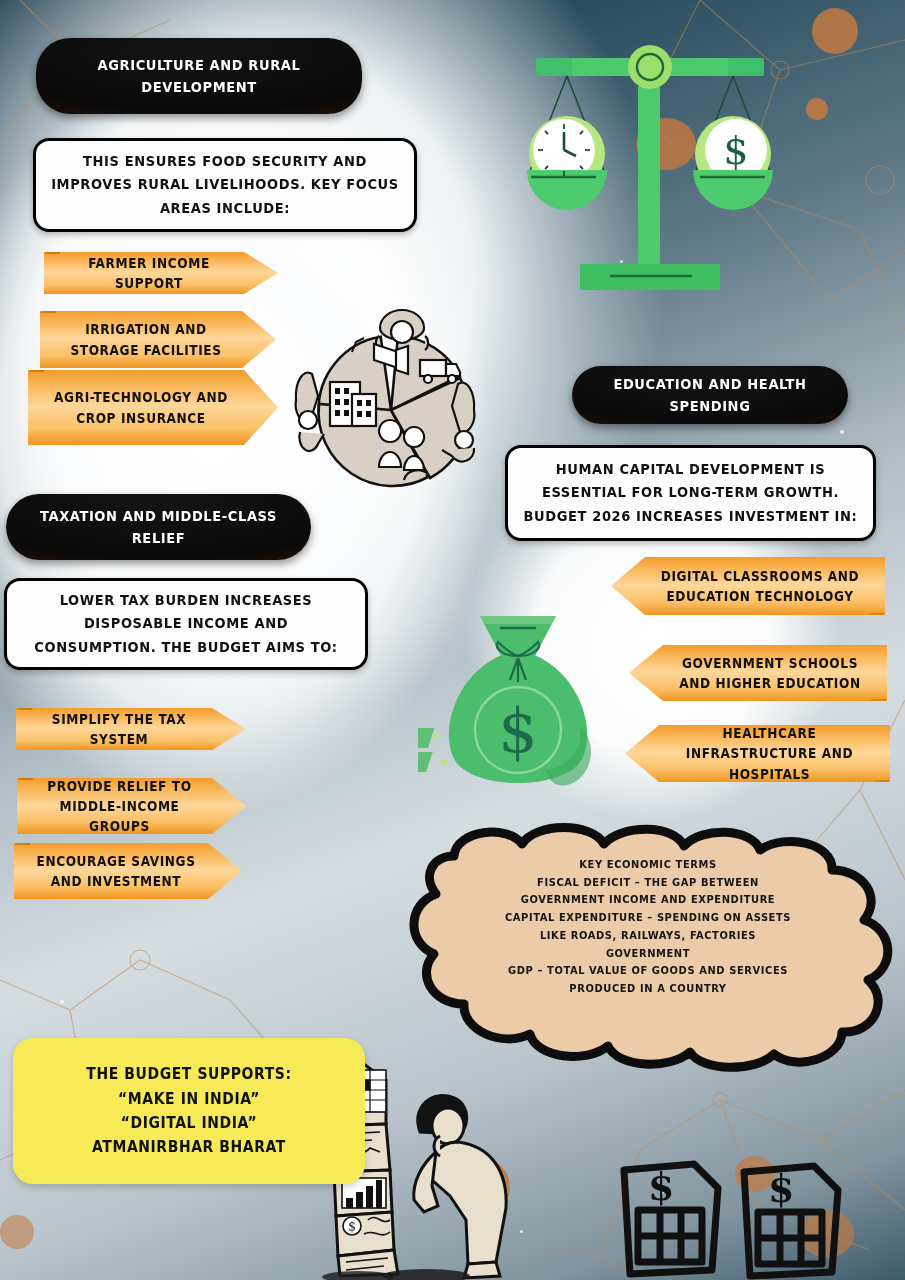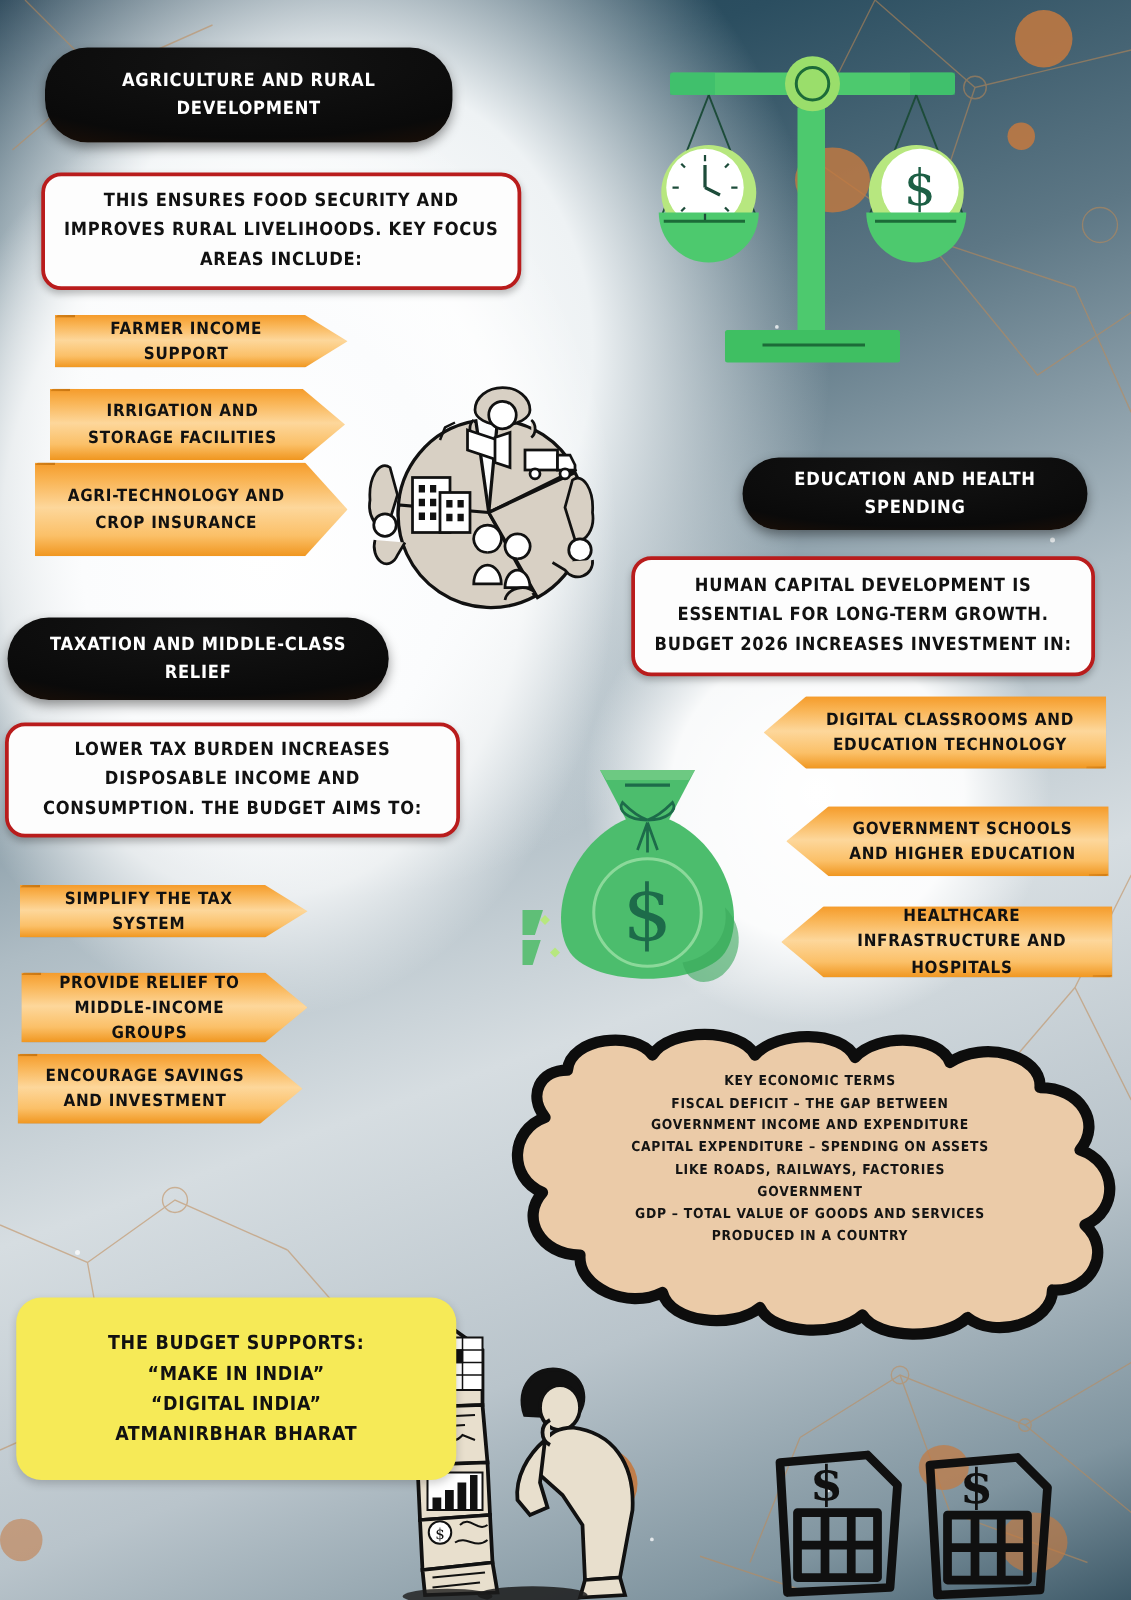--- a/index.html
+++ b/index.html
@@ -51,21 +51,21 @@
     font-size:14.5px;
     line-height:1.55;
     padding:6px 20px;
     box-shadow:0 4px 9px rgba(0,0,0,.42);
   }
 
   
   .body-box{
     position:absolute;
     background:#fdfdfd;
-    border:3px solid #b91c1c;
+    border:3px solid #000000;
     border-radius:16px;
     color:#111;
     display:flex; align-items:center; justify-content:center;
     text-align:center;
     font-size:14.5px;
     line-height:1.62;
     padding:8px 14px;
     box-shadow:0 3px 6px rgba(0,0,0,.25);
   }
 
@@ -350,21 +350,21 @@
   <div class="banner right" style="left:40px;top:311px;width:236px;height:57px;">
     <div class="fold tl"></div>
     <span>IRRIGATION AND STORAGE FACILITIES</span>
   </div>
 
   <div class="banner right" style="left:28px;top:370px;width:250px;height:75px;">
     <div class="fold tl"></div>
     <span>AGRI-TECHNOLOGY AND CROP INSURANCE</span>
   </div>
 
-  <div class="hdr" style="left:594px;top:366px;width:276px;height:58px;">EDUCATION AND HEALTH SPENDING</div>
+  <div class="hdr" style="left:572px;top:366px;width:276px;height:58px;">EDUCATION AND HEALTH SPENDING</div>
 
   <div class="body-box" style="left:505px;top:445px;width:371px;height:96px;">HUMAN CAPITAL DEVELOPMENT IS ESSENTIAL FOR LONG-TERM GROWTH. BUDGET 2026 INCREASES INVESTMENT IN:</div>
 
   <div class="banner left" style="left:611px;top:557px;width:274px;height:58px;">
     <div class="fold br"></div>
     <span>DIGITAL CLASSROOMS AND EDUCATION TECHNOLOGY</span>
   </div>
 
   <div class="banner left" style="left:629px;top:645px;width:258px;height:56px;">
     <div class="fold br"></div>

